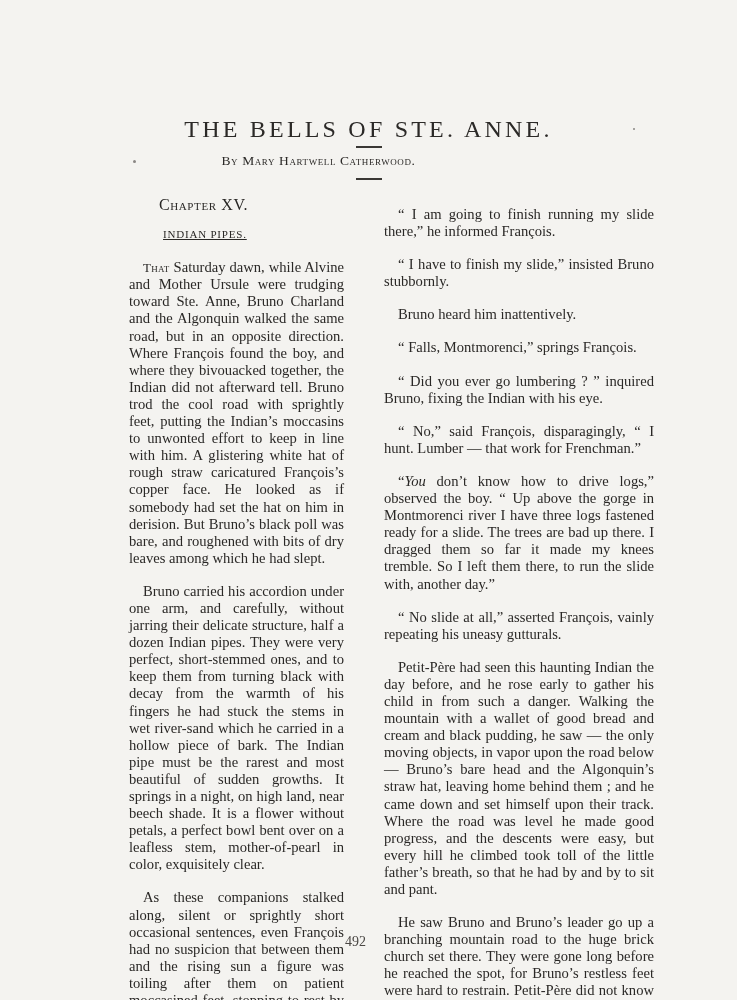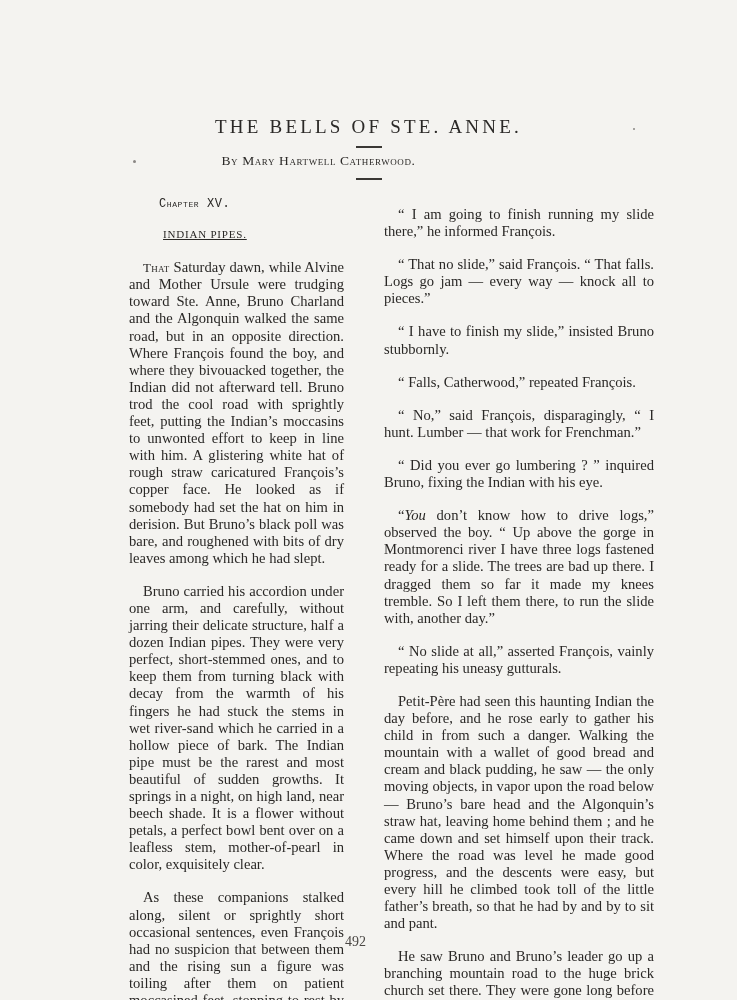--- a/index.html
+++ b/index.html
@@ -6,37 +6,37 @@
   body {
     width: 737px; height: 1000px; overflow: hidden;
     background: #f4f3f0;
     color: #2a2826;
     font-family: "Liberation Serif", "DejaVu Serif", serif;
     position: relative;
   }
   .page { position: absolute; left: 0; top: 0; width: 737px; height: 1000px; }
   .title {
     position: absolute; top: 116px; left: 0; width: 737px; text-align: center;
-    font-size: 19px; letter-spacing: 3.2px; color: #2b2927;
+    font-size: 24px; letter-spacing: 3.2px; color: #2b2927;
   }
   .rule { position: absolute; height: 1.5px; background: #3a3835; width: 26px; }
   .byline {
     position: absolute; top: 153px; left: 0; width: 637px; text-align: center;
     font-size: 13.5px; font-variant: small-caps; letter-spacing: 0.6px; color: #2b2927;
   }
   .col {
     position: absolute; top: 196px;
     font-size: 14.6px; line-height: 17.1px;
     text-align: justify; hyphens: none;
   }
   .col.left { left: 113px; width: 247px; }
   .col.right { left: 368px; width: 302px; top: 190px; }
   .chapter {
     text-align: left; padding-left: 46px;
-    font-variant: small-caps; font-size: 12px; letter-spacing: 0.6px; margin: 0 0 13px 0; font-family: Liberation Mono, monospace;
+    font-variant: small-caps; font-size: 16px; letter-spacing: 0.6px; margin: 0 0 13px 0;
   }
   .subhead {
     text-align: left; padding-left: 50px;
     font-size: 11px; letter-spacing: 0.8px; margin: 0 0 14px 0; text-decoration: underline;
   }
   .col p { margin: 16px; text-indent: 14px; }
   .lead { font-variant: small-caps; font-size: 13px; letter-spacing: 0.3px; }
   .pagenum {
     position: absolute; top: 934px; left: 345px; font-size: 14px; color: #4a4744;
   }
@@ -59,25 +59,25 @@
     <div class="chapter">Chapter XV.</div>
     <div class="subhead">INDIAN PIPES.</div>
     <p><span class="lead">That</span><span> Saturday dawn, while Alvine and Mother Ursule were trudging toward Ste. Anne, Bruno Charland and the Algonquin walked the same road, but in an opposite direction. Where François found the boy, and where they bivouacked together, the Indian did not afterward tell. Bruno trod the cool road with sprightly feet, putting the Indian’s moccasins to unwonted effort to keep in line with him. A glistering white hat of rough straw caricatured François’s copper face. He looked as if somebody had set the hat on him in derision. But Bruno’s black poll was bare, and roughened with bits of dry leaves among which he had slept.</span></p>
     <p>Bruno carried his accordion under one arm, and carefully, without jarring their delicate structure, half a dozen Indian pipes. They were very perfect, short-stemmed ones, and to keep them from turning black with decay from the warmth of his fingers he had stuck the stems in wet river-sand which he carried in a hollow piece of bark. The Indian pipe must be the rarest and most beautiful of sudden growths. It springs in a night, on high land, near beech shade. It is a flower without petals, a perfect bowl bent over on a leafless stem, mother-of-pearl in color, exquisitely clear.</p>
     <p>As these companions stalked along, silent or sprightly short occasional sentences, even François had no suspicion that between them and the rising sun a figure was toiling after them on patient moccasined feet, stopping to rest by shrines, but for the most part keeping in sight.</p>
     <p>The Algonquin intended to spend half a day on the ten miles which lay between that part of the road and the bridge over Montmorenci river. To this end he induced Bruno to sit down by one of the running springs and eat a long breakfast with him. François had provisions in a leather bag which he carried behind his shoulders. He felt it necessary only to keep the boy in sight, and Bruno was willingly going toward the Montmorenci.</p>
   </div>
 
   <div class="col right">
     <p>“ I am going to finish running my slide there,” he informed François.</p>
-    <p>“ That no slide,” said François. “ That falls. Logs go jam — every way — knock all to pieces.”</p>
     <p>“ I have to finish my slide,” insisted Bruno stubbornly.</p>
-    <p>“ Falls, Catherwood,” repeated François.</p>
+    <p>Bruno heard him inattentively.</p>
+    <p>“ Falls, Montmorenci,” springs François.</p>
+    <p>“ Did you ever go lumbering ? ” inquired Bruno, fixing the Indian with his eye.</p>
     <p>“ No,” said François, disparagingly, “ I hunt. Lumber — that work for Frenchman.”</p>
-    <p>“ Did you ever go lumbering ? ” inquired Bruno, fixing the Indian with his eye.</p>
     <p><span>“</span><i>You</i><span> don’t know how to drive logs,” observed the boy. “ Up above the gorge in Montmorenci river I have three logs fastened ready for a slide. The trees are bad up there. I dragged them so far it made my knees tremble. So I left them there, to run the slide with, another day.”</span></p>
     <p>“ No slide at all,” asserted François, vainly repeating his uneasy gutturals.</p>
     <p>Petit-Père had seen this haunting Indian the day before, and he rose early to gather his child in from such a danger. Walking the mountain with a wallet of good bread and cream and black pudding, he saw — the only moving objects, in vapor upon the road below — Bruno’s bare head and the Algonquin’s straw hat, leaving home behind them ; and he came down and set himself upon their track. Where the road was level he made good progress, and the descents were easy, but every hill he climbed took toll of the little father’s breath, so that he had by and by to sit and pant.</p>
     <p>He saw Bruno and Bruno’s leader go up a branching mountain road to the huge brick church set there. They were gone long before he reached the spot, for Bruno’s restless feet were hard to restrain. Petit-Père did not know that, however, so he climbed to the church and remained two or three hours before the altar, crying and saying his prayers, so tired and disheartened was the little father.</p>
     <p>Before noon he was following them again, somewhat cheered by prayers and black pudding. Thus the day grew, and miles stretched out behind him.</p>
   </div>
 
   <div class="pagenum">492</div>
 </div>
 

